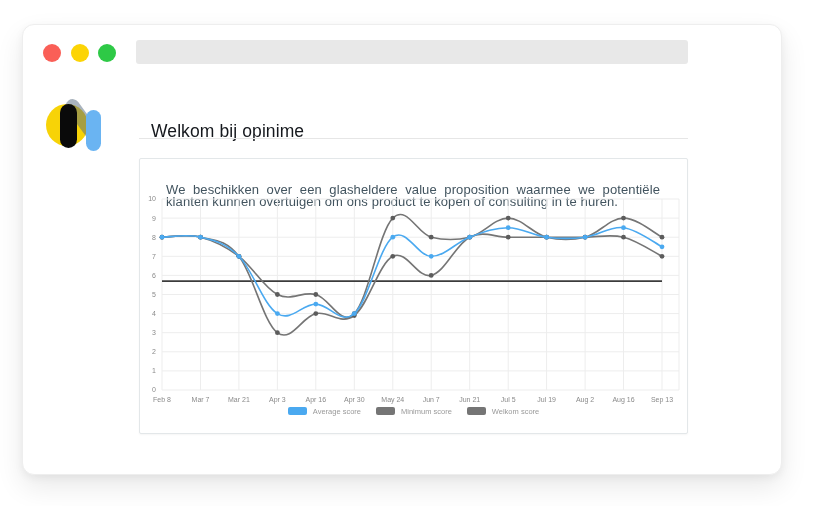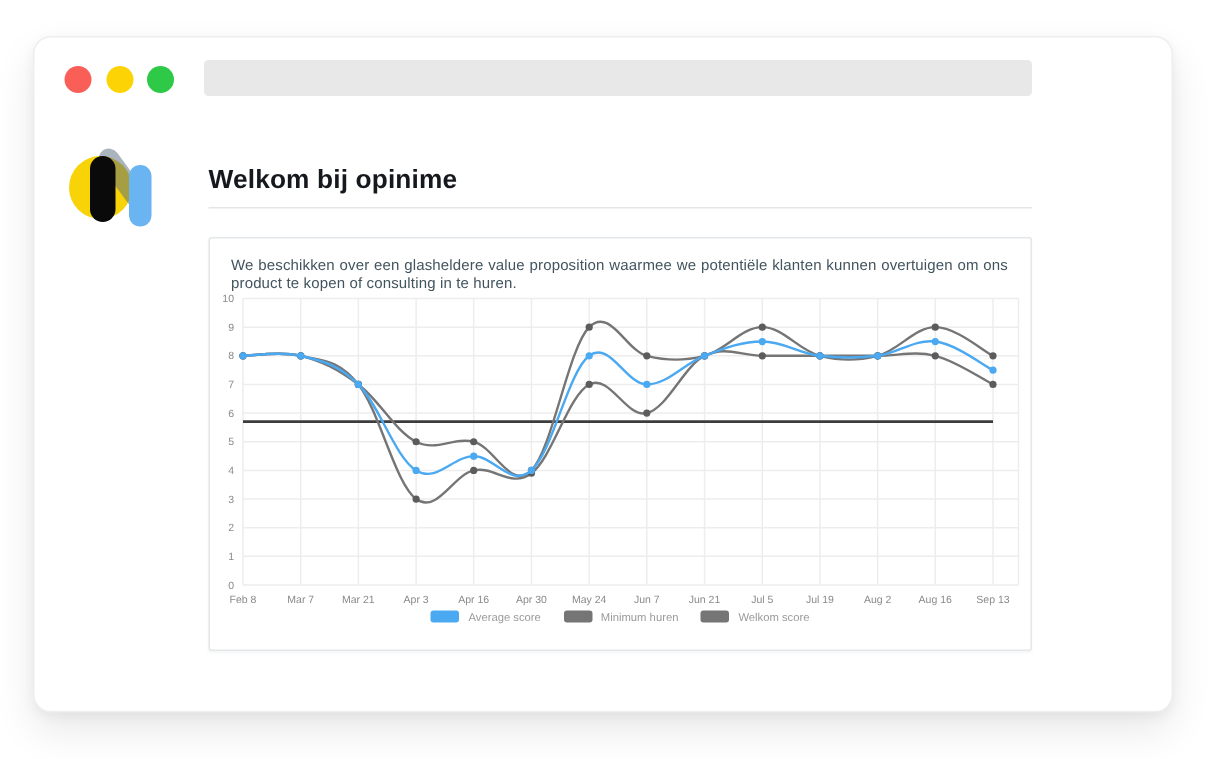--- a/index.html
+++ b/index.html
@@ -22,34 +22,34 @@
     position:absolute;left:113px;top:15px;width:552px;height:24px;
     background:#e8e8e8;border-radius:3px;
   }
   
   .logo{position:absolute;left:0;top:0;width:110px;height:130px;}
   .logo-circle{position:absolute;left:23px;top:79px;width:42px;height:42px;border-radius:50%;}
   .logo-black{position:absolute;left:37px;top:79px;width:17px;height:44px;border-radius:9px;}
   .logo-diag{position:absolute;left:52px;top:71px;width:14px;height:46px;border-radius:7px;transform:rotate(-36deg);}
   .logo-blue{position:absolute;left:63px;top:85px;width:15px;height:41px;border-radius:7.5px;}
   .title{
-    position:absolute;left:116px;top:84px;margin:0;
-    font-size:17.5px;font-weight:700;color:#15181d;letter-spacing:.1px;
+    position:absolute;left:116px;top:84px;margin:12px;
+    font-size:17.5px;font-weight:400;color:#15181d;letter-spacing:.1px;
   }
   .divider{position:absolute;left:116px;top:113px;width:549px;height:1px;background:#e6e6e6;}
   
   .panel{
     position:absolute;left:116px;top:133px;width:549px;height:276px;
     border:1px solid #e3e7e9;border-radius:2px;background:#fff;
     box-shadow:0 1px 2px rgba(0,0,0,.04);
     box-sizing:border-box;
   }
   .desc{
-    position:absolute;left:0;top:0;margin:4px;padding:9px 11px 0 10px;
-    font-size:10px;line-height:11.5px;color:#42545f;font-weight:500;
+    position:absolute;left:0;top:0;margin:16px;padding:9px 11px 0 10px;
+    font-size:13px;line-height:11.5px;color:#42545f;font-weight:500;
     text-align:justify;letter-spacing:.1px;
   }
   #chart{position:absolute;left:0;top:0;}
   #chart text{font-family:"Liberation Sans", sans-serif;}
   .legend{
     position:absolute;left:0;top:245px;width:100%;height:14px;
     display:flex;justify-content:center;align-items:center;gap:15px;
   }
   .legend-item{display:flex;align-items:center;gap:6px;}
   .legend-swatch{width:19px;height:8px;border-radius:2px;display:inline-block;}
@@ -188,21 +188,21 @@
           <circle cx="522" cy="87.8" r="2.4"></circle>
         </g>
       </svg>
     <div class="legend" id="legend">
         <span class="legend-item">
           <span class="legend-swatch" style="background: rgb(74, 169, 240);"></span>
           <span class="legend-label">Average score</span>
         </span>
         <span class="legend-item">
           <span class="legend-swatch" style="background: rgb(117, 117, 117);"></span>
-          <span class="legend-label">Minimum huren</span>
+          <span class="legend-label">Minimum score</span>
         </span>
         <span class="legend-item">
           <span class="legend-swatch" style="background: rgb(117, 117, 117);"></span>
           <span class="legend-label">Welkom score</span>
         </span>
       </div>
   </section>
 
 </div>
 

